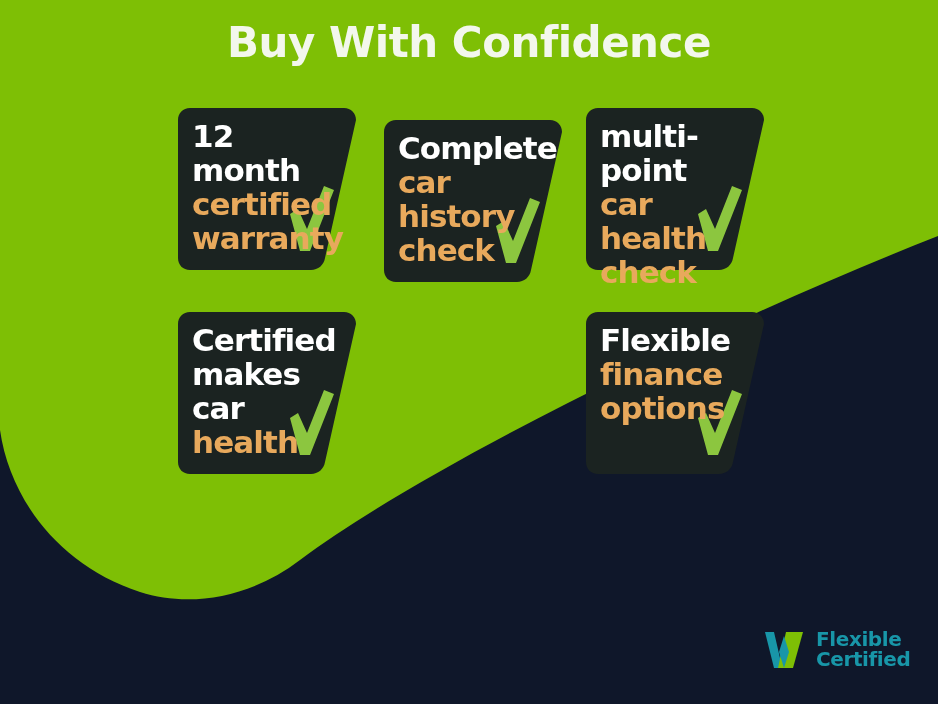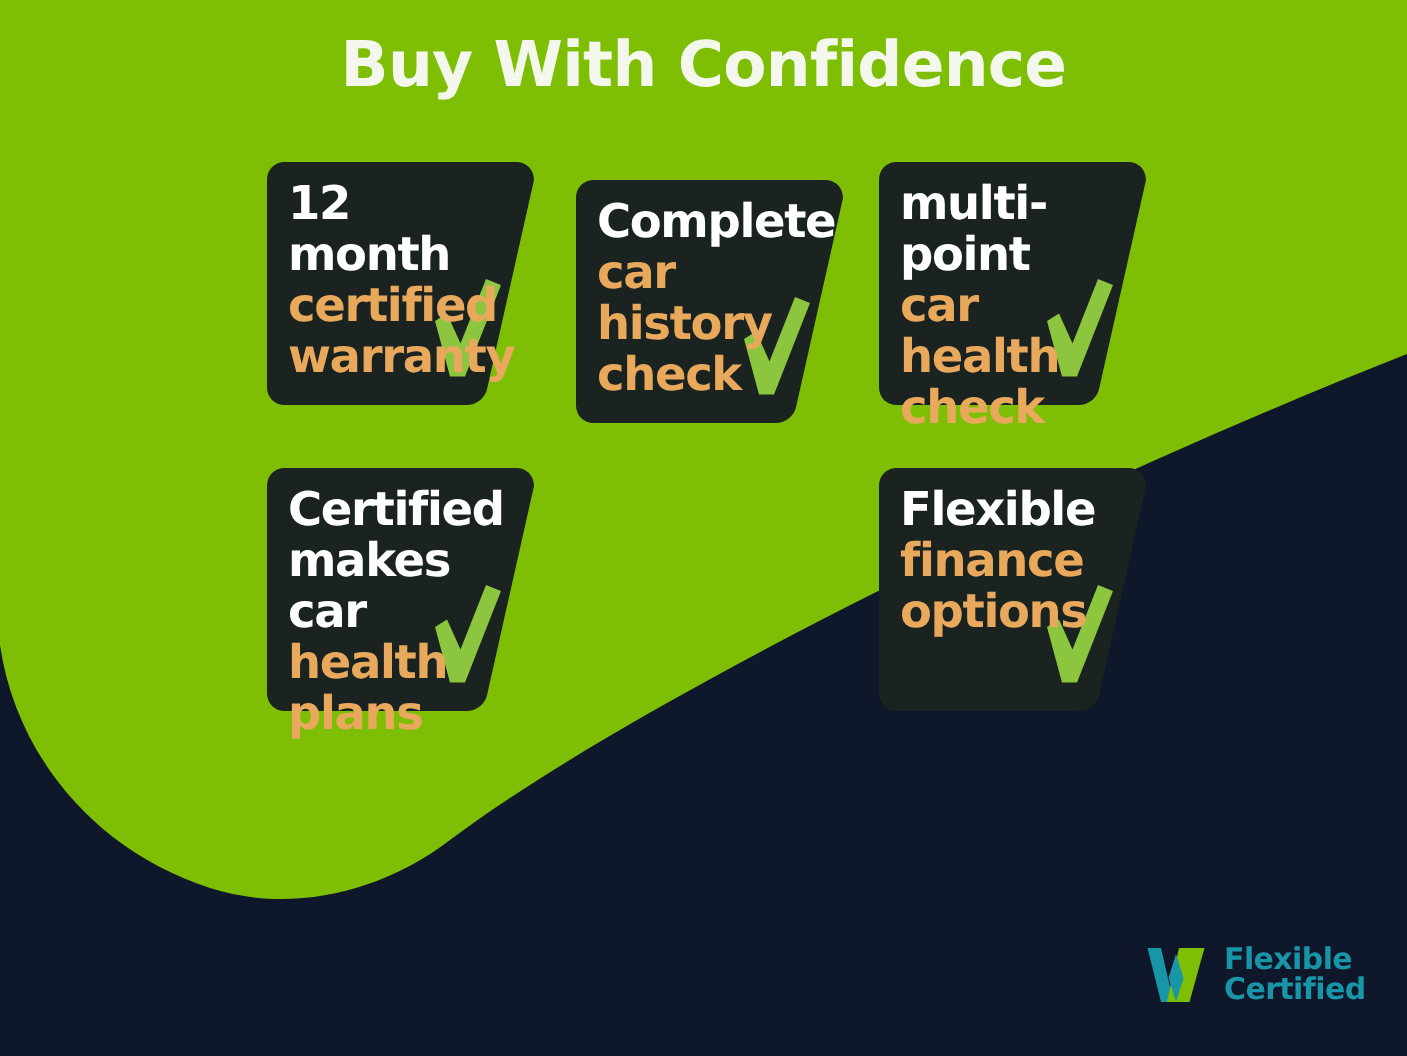--- a/index.html
+++ b/index.html
@@ -160,21 +160,20 @@
     <div class="card c3">
       <svg class="card-svg" viewBox="0 0 178 162">
         <path d="M 12,0 L 166,0 C 173,0 178,5 178,12 L 147,150 C 146,157 140,162 133,162
                  L 12,162 C 5,162 0,157 0,150 L 0,12 C 0,5 5,0 12,0 Z" fill="#1B2321"></path>
         <path d="M 112,106 L 120,101 L 129,121 L 146,78 L 156,82 L 132,143 L 122,143 Z" fill="#8CC63F"></path>
       </svg>
       <div class="card-text">
         <span class="line-white">Certified</span>
         <span class="line-white">makes car</span>
         <span class="line-accent">health</span>
-        <span class="line-accent">plans</span>
       </div>
     </div>
 
 
     <div class="card c5">
       <svg class="card-svg" viewBox="0 0 178 162">
         <path d="M 12,0 L 166,0 C 173,0 178,5 178,12 L 147,150 C 146,157 140,162 133,162
                  L 12,162 C 5,162 0,157 0,150 L 0,12 C 0,5 5,0 12,0 Z" fill="#1B2321"></path>
         <path d="M 112,106 L 120,101 L 129,121 L 146,78 L 156,82 L 132,143 L 122,143 Z" fill="#8CC63F"></path>
       </svg>

